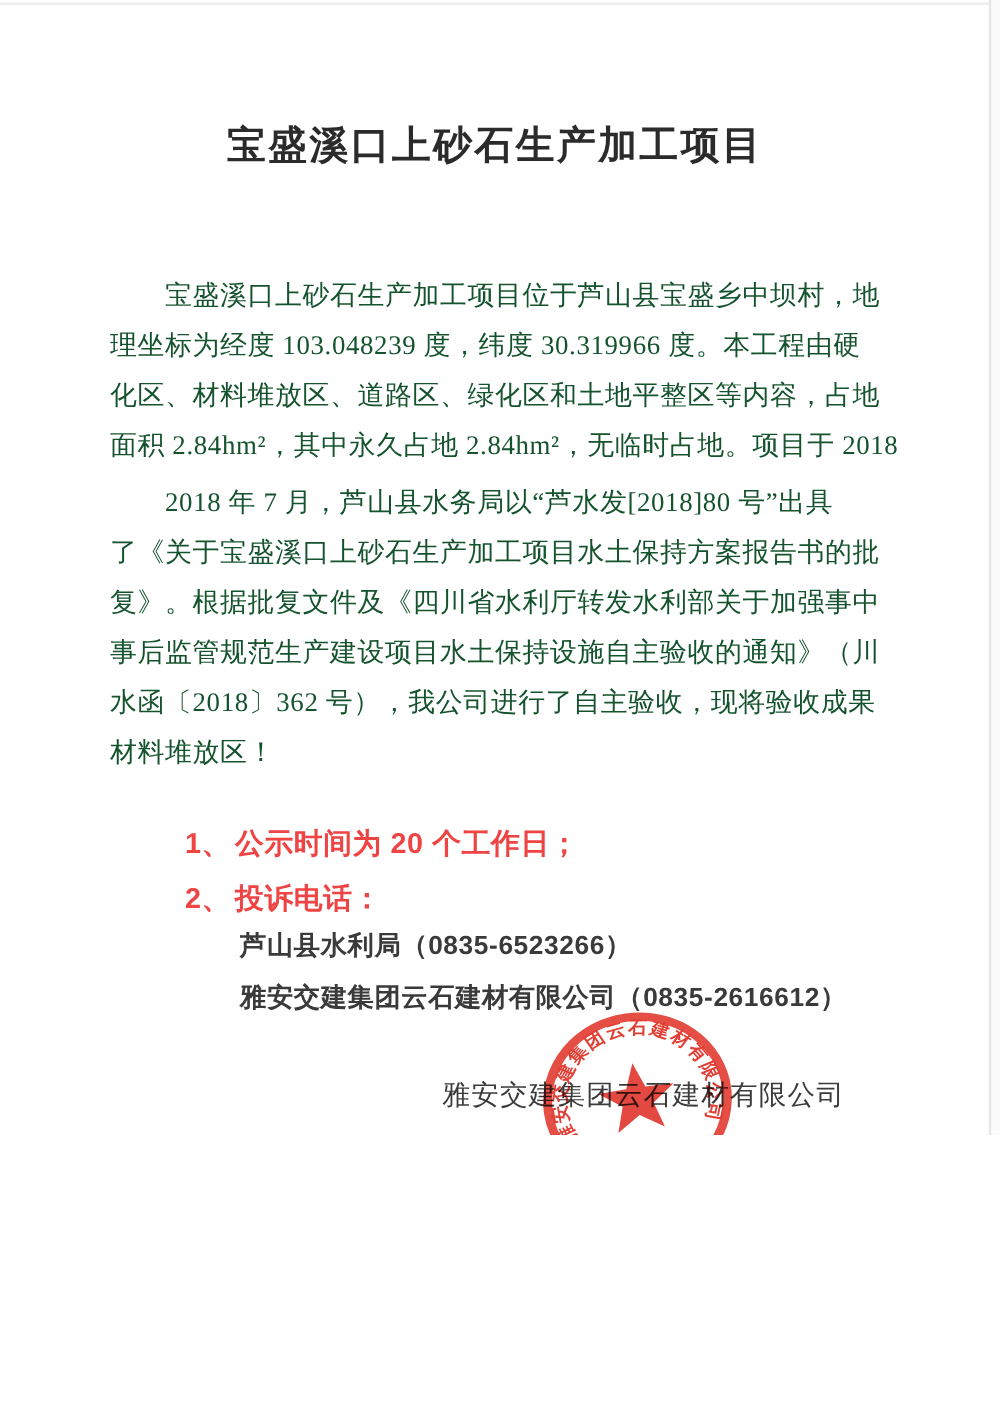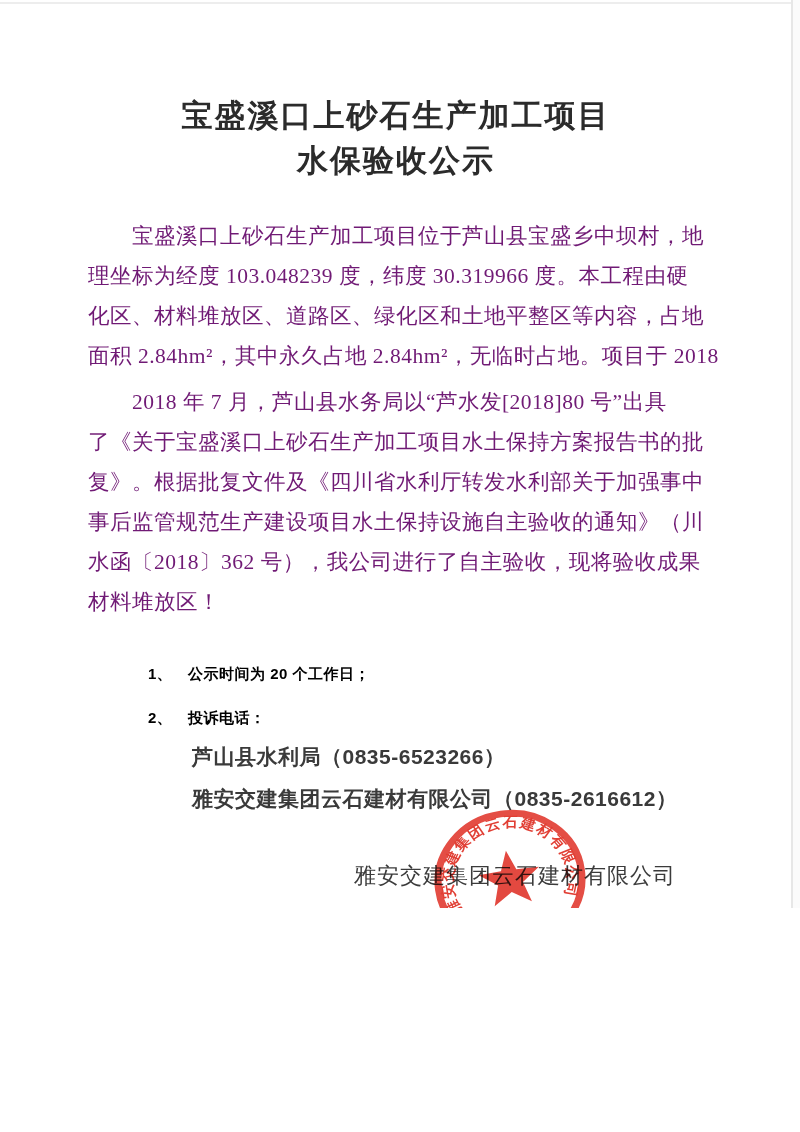--- a/index.html
+++ b/index.html
@@ -25,38 +25,38 @@
     color:#2b2b2b;
     letter-spacing:2px;
     height:44px;line-height:44px;
     white-space:nowrap;
   }
   .title.t1{top:94px;}
   .title.t2{top:139px;}
 
   .body-block{
     position:absolute;left:88px;top:216px;width:640px;
-    color:#701a75;
+    color:#14532d;
     font-size:21.5px;
   }
   .line{
     height:40px;line-height:40px;
     white-space:nowrap;
     letter-spacing:0.5px;
   }
   .para2{margin-top:6px;}
   .indent{padding-left:44px;}
 
   .list-row{
     position:absolute;left:148px;
     height:44px;line-height:44px;
     font-family:"Liberation Sans","DejaVu Sans",sans-serif;
     font-weight:bold;
-    font-size:15px;
-    color:#000000;
+    font-size:23px;
+    color:#ef4444;
     white-space:nowrap;
     letter-spacing:0.5px;
   }
   .list-row .num{display:inline-block;min-width:40px;}
   .row1{top:652px;}
   .row2{top:696px;}
 
   .contact-row{
     position:absolute;left:170px;
     height:42px;line-height:42px;
@@ -89,21 +89,20 @@
     mix-blend-mode:multiply;
     opacity:0.88;
   }
 </style>
 </head>
 <body>
 
 <div class="screen">
 
   <div class="title t1">宝盛溪口上砂石生产加工项目</div>
-  <div class="title t2">水保验收公示</div>
 
   <div class="body-block">
     <div>
       <div class="line indent">宝盛溪口上砂石生产加工项目位于芦山县宝盛乡中坝村，地</div>
       <div class="line">理坐标为经度 103.048239 度，纬度 30.319966 度。本工程由硬</div>
       <div class="line">化区、材料堆放区、道路区、绿化区和土地平整区等内容，占地</div>
       <div class="line">面积 2.84hm²，其中永久占地 2.84hm²，无临时占地。项目于 2018</div>
     </div>
     <div class="para2">
       <div class="line indent">2018 年 7 月，芦山县水务局以“芦水发[2018]80 号”出具</div>

